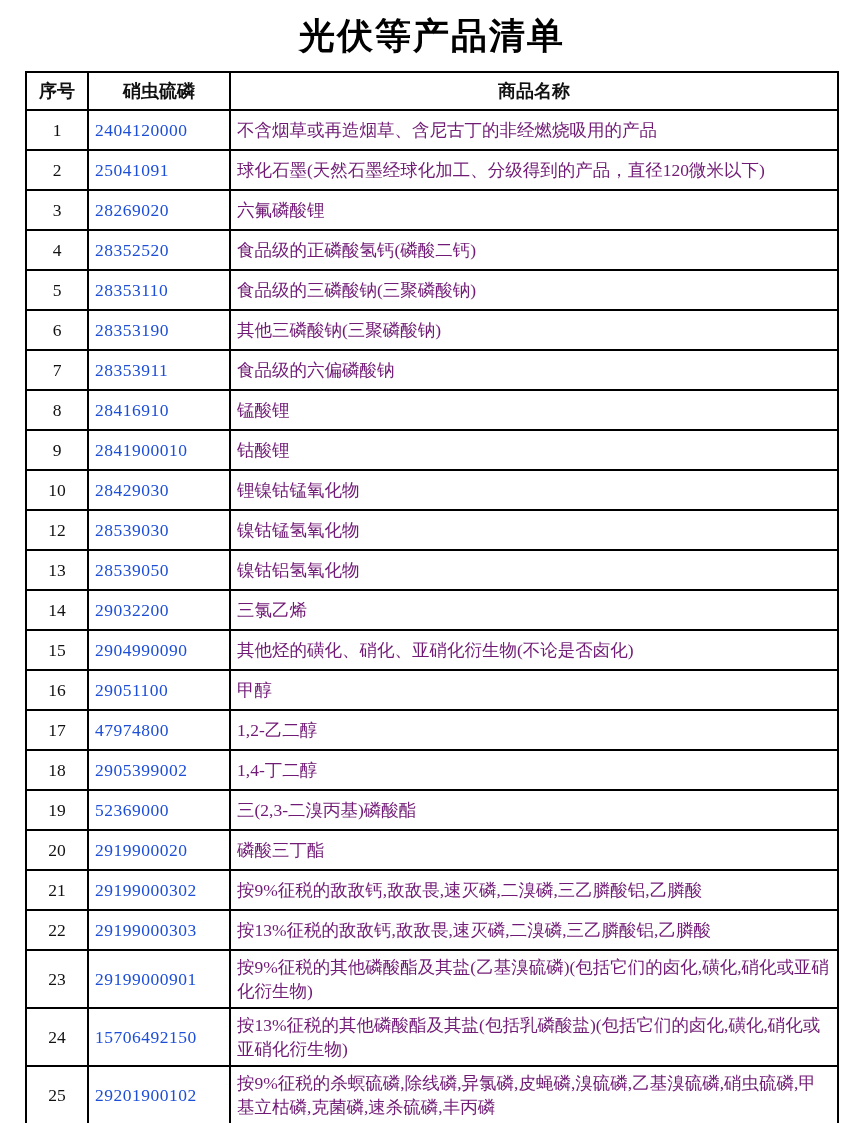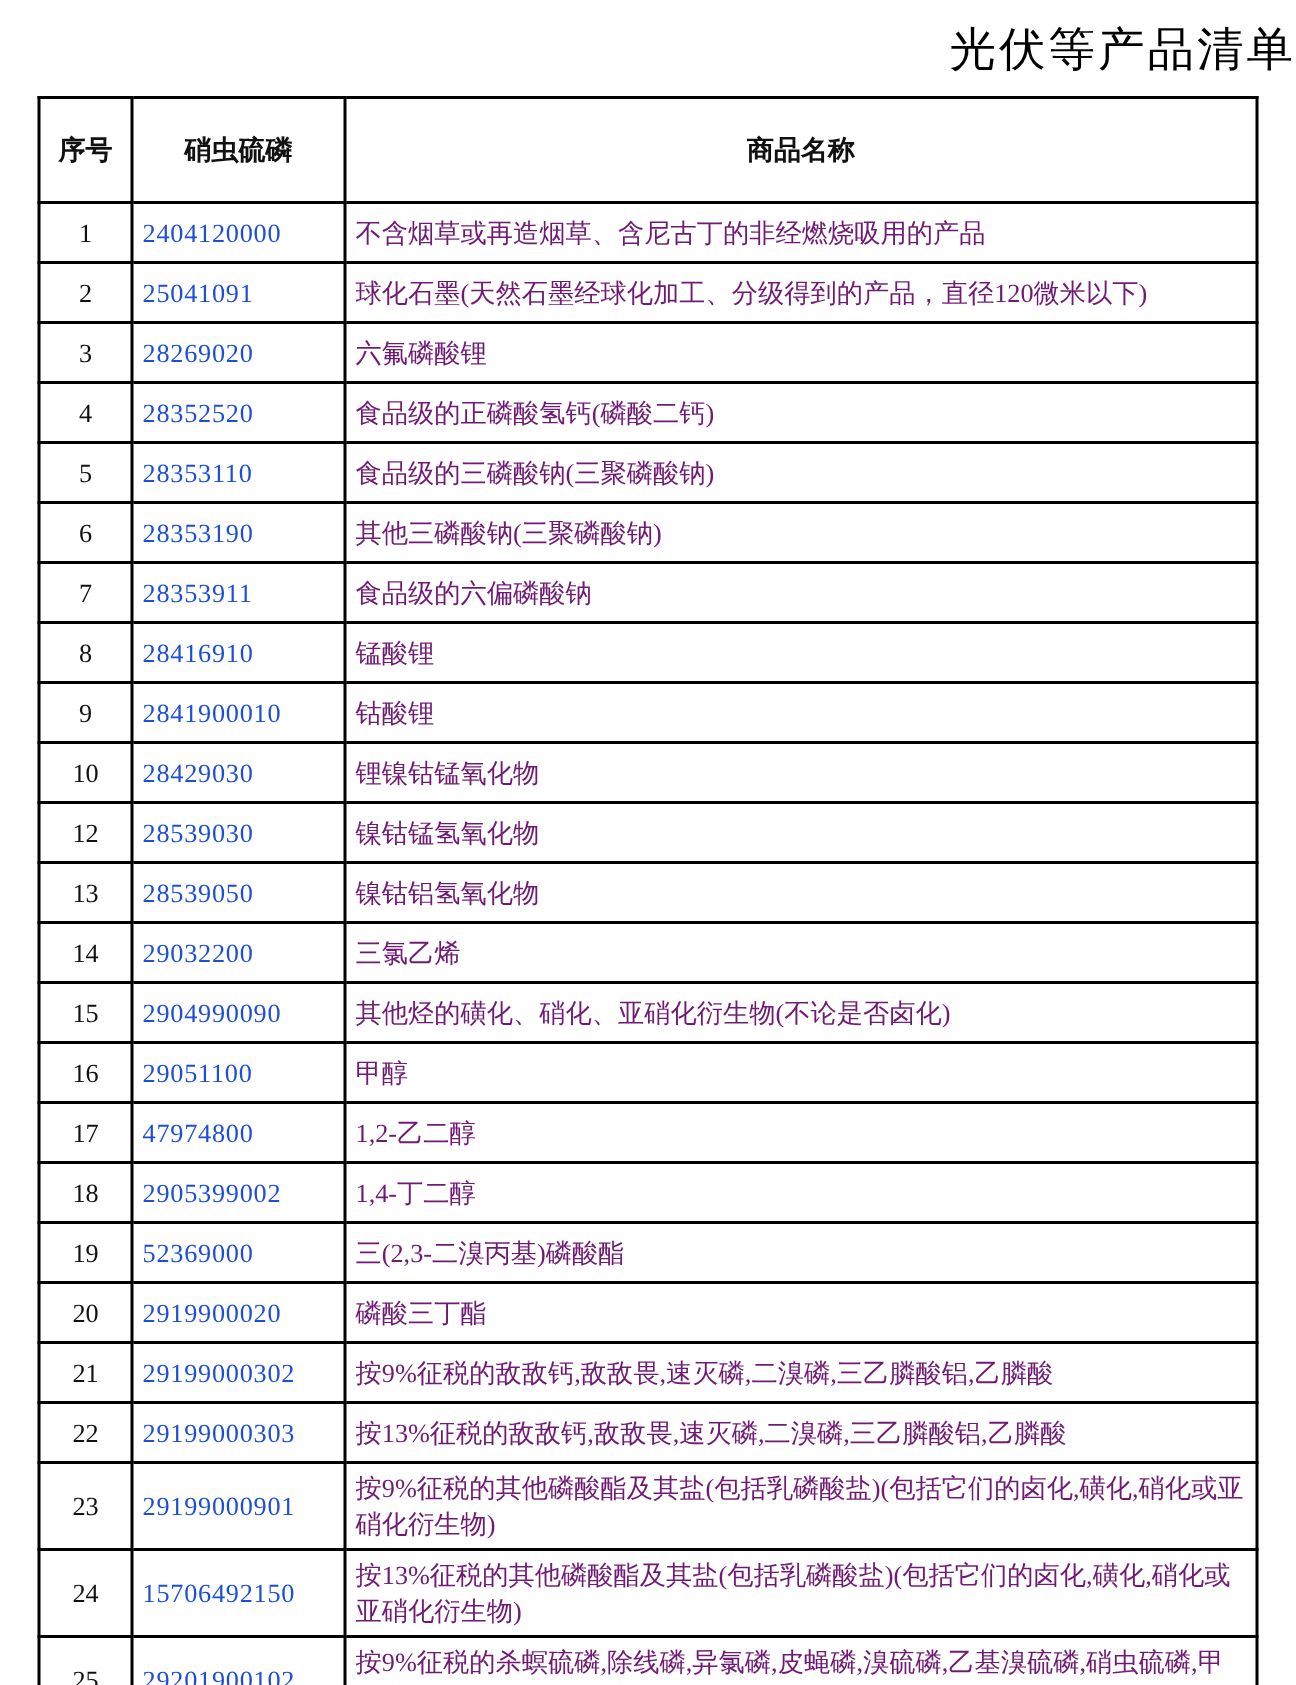--- a/index.html
+++ b/index.html
@@ -12,23 +12,23 @@
     width: 864px;
     min-height: 1123px;
     background: #ffffff;
     font-family: "Liberation Serif", "DejaVu Serif", serif;
     color: #111111;
     box-sizing: border-box;
     padding-top: 8px;
   }
   .doc-title {
     margin: 4px 0 10px 0;
-    text-align: right;
-    font-size: 31px;
-    font-weight: normal;
+    text-align: center;
+    font-size: 36px;
+    font-weight: bold;
     letter-spacing: 2px;
     color: #000000;
   }
   table.product-table {
     border-collapse: collapse;
     margin: 0 auto;
     width: 812px;
     table-layout: fixed;
   }
   table.product-table th,
@@ -37,21 +37,21 @@
     padding: 4px 6px;
     font-size: 17.5px;
     line-height: 24px;
     vertical-align: middle;
     word-break: break-all;
   }
   table.product-table th {
     font-weight: bold;
     text-align: center;
     font-size: 18px;
-    padding: 22px 4px;
+    padding: 6px 4px;
   }
   col.c-no   { width: 62px; }
   col.c-code { width: 142px; }
   col.c-name { width: 608px; }
   td.c-no {
     text-align: center;
     height: 30px;
   }
   td.c-code {
     text-align: left;
@@ -209,21 +209,21 @@
 
   <tr>
     <td class="c-no">22</td>
     <td class="c-code">29199000303</td>
     <td class="c-name">按13%征税的敌敌钙,敌敌畏,速灭磷,二溴磷,三乙膦酸铝,乙膦酸</td>
   </tr>
 
   <tr>
     <td class="c-no">23</td>
     <td class="c-code">29199000901</td>
-    <td class="c-name">按9%征税的其他磷酸酯及其盐(包括乳磷酸盐)(包括它们的卤化,磺化,硝化或亚硝化衍生物)</td>
+    <td class="c-name">按9%征税的其他磷酸酯及其盐(乙基溴硫磷)(包括它们的卤化,磺化,硝化或亚硝化衍生物)</td>
   </tr>
 
   <tr>
     <td class="c-no">24</td>
     <td class="c-code">15706492150</td>
     <td class="c-name">按13%征税的其他磷酸酯及其盐(包括乳磷酸盐)(包括它们的卤化,磺化,硝化或亚硝化衍生物)</td>
   </tr>
 
   <tr>
     <td class="c-no">25</td>

